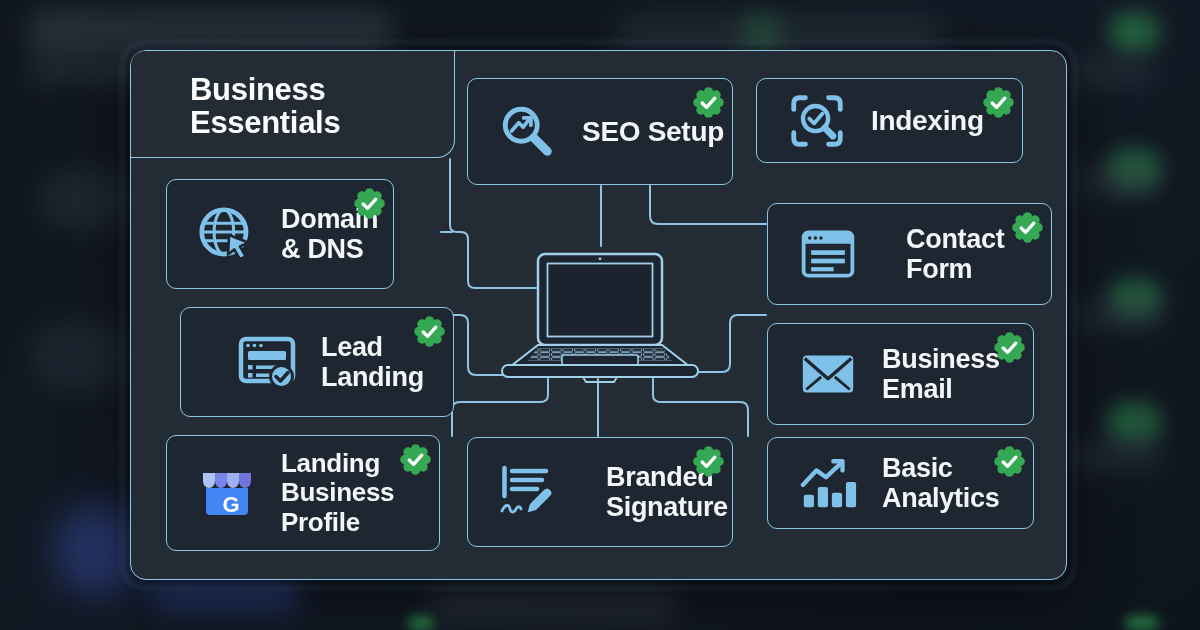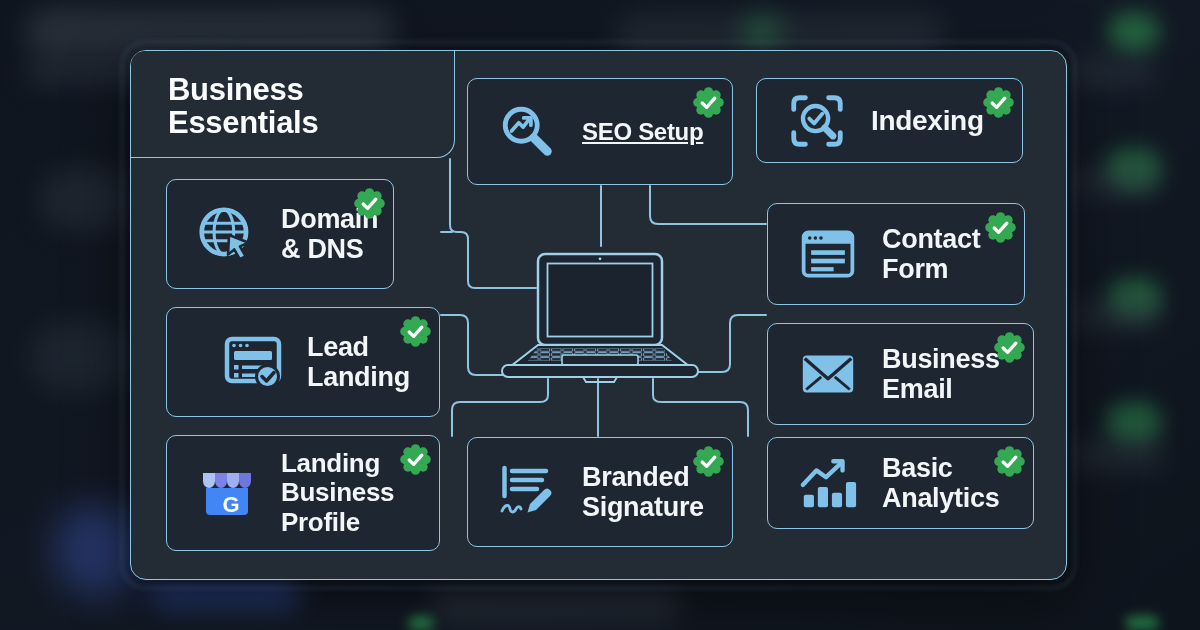--- a/index.html
+++ b/index.html
@@ -10,43 +10,43 @@
   
   #card{position:absolute;left:130px;top:50px;width:935px;height:528px;
         background:var(--card,#232b35);border:1.6px solid var(--accent,#8ec7e6);
         border-radius:16px;box-shadow:0 18px 60px rgba(0,0,0,.55);}
   #card::after{content:"";position:absolute;inset:-10px;border:2px solid rgba(130,180,220,.18);
         border-radius:24px;filter:blur(2px);pointer-events:none;}
   
   #title-panel{position:absolute;left:131px;top:51px;width:324px;height:107px;
         background:var(--card,#232b35);border-right:1.6px solid var(--accent,#8ec7e6);
         border-bottom:1.6px solid var(--accent,#8ec7e6);
-        border-radius:14px 0 18px 0;padding:23px 0 0 37px;box-sizing:border-box;z-index:4;}
+        border-radius:14px 0 18px 0;padding:23px 0 0 59px;box-sizing:border-box;z-index:4;}
   #title-panel h1{margin:0;font-size:31px;line-height:1.05;color:#fafcfe;letter-spacing:-.3px;}
   #title-panel p{margin:8px 0 0 0;font-size:19px;color:#c7d1db;letter-spacing:.1px;}
   
   .node{position:absolute;display:flex;align-items:center;padding-left:14px;box-sizing:border-box;
         background:var(--box,#1e2631);border:1.6px solid var(--accent,#8ec7e6);
         border-radius:10px;z-index:3;}
   .nicon{width:92px;min-width:92px;display:flex;justify-content:center;align-items:center;}
   .nlabel{font-weight:bold;font-size:27px;line-height:1.13;color:#f2f6f9;
         white-space:pre-line;letter-spacing:-.3px;margin-left:8px;}
   .badge{position:absolute;top:8px;right:8px;width:31px;height:31px;}
   #node-seo-setup{left:467px;top:78px;width:266px;height:107px;}
-  #node-seo-setup .nlabel{font-size:24px;text-decoration:underline;}
+  #node-seo-setup .nlabel{font-size:28px;}
   #node-indexing{left:756px;top:78px;width:267px;height:85px;}
   #node-indexing .nlabel{font-size:28px;}
   #node-domain-dns{left:166px;top:179px;width:228px;height:110px;}
-  #node-lead-landing{left:166px;top:307px;width:274px;height:110px;padding-left:40px;}
+  #node-lead-landing{left:180px;top:307px;width:274px;height:110px;padding-left:40px;}
   #node-google-business-profile{left:166px;top:435px;width:274px;height:116px;}
   #node-google-business-profile .nlabel{font-size:26px;}
-  #node-contact-form{left:767px;top:203px;width:258px;height:102px;}
+  #node-contact-form{left:767px;top:203px;width:285px;height:102px;gap:24px;}
   #node-business-email{left:767px;top:323px;width:267px;height:102px;}
   #node-basic-analytics{left:767px;top:437px;width:267px;height:92px;}
-  #node-branded-signature{left:467px;top:437px;width:266px;height:110px;}
+  #node-branded-signature{left:467px;top:437px;width:266px;height:110px;gap:24px;}
   #wires{position:absolute;left:0;top:0;width:1200px;height:630px;z-index:2;pointer-events:none;}
 </style>
 </head>
 <body>
 
 <div id="stage">
 
   <div>
     <div class="blob" style="left:25px;top:8px;width:370px;height:48px;background:#39424d;opacity:.55;"></div>
     <div class="blob" style="left:25px;top:60px;width:200px;height:24px;background:#323b46;opacity:.5;"></div>

